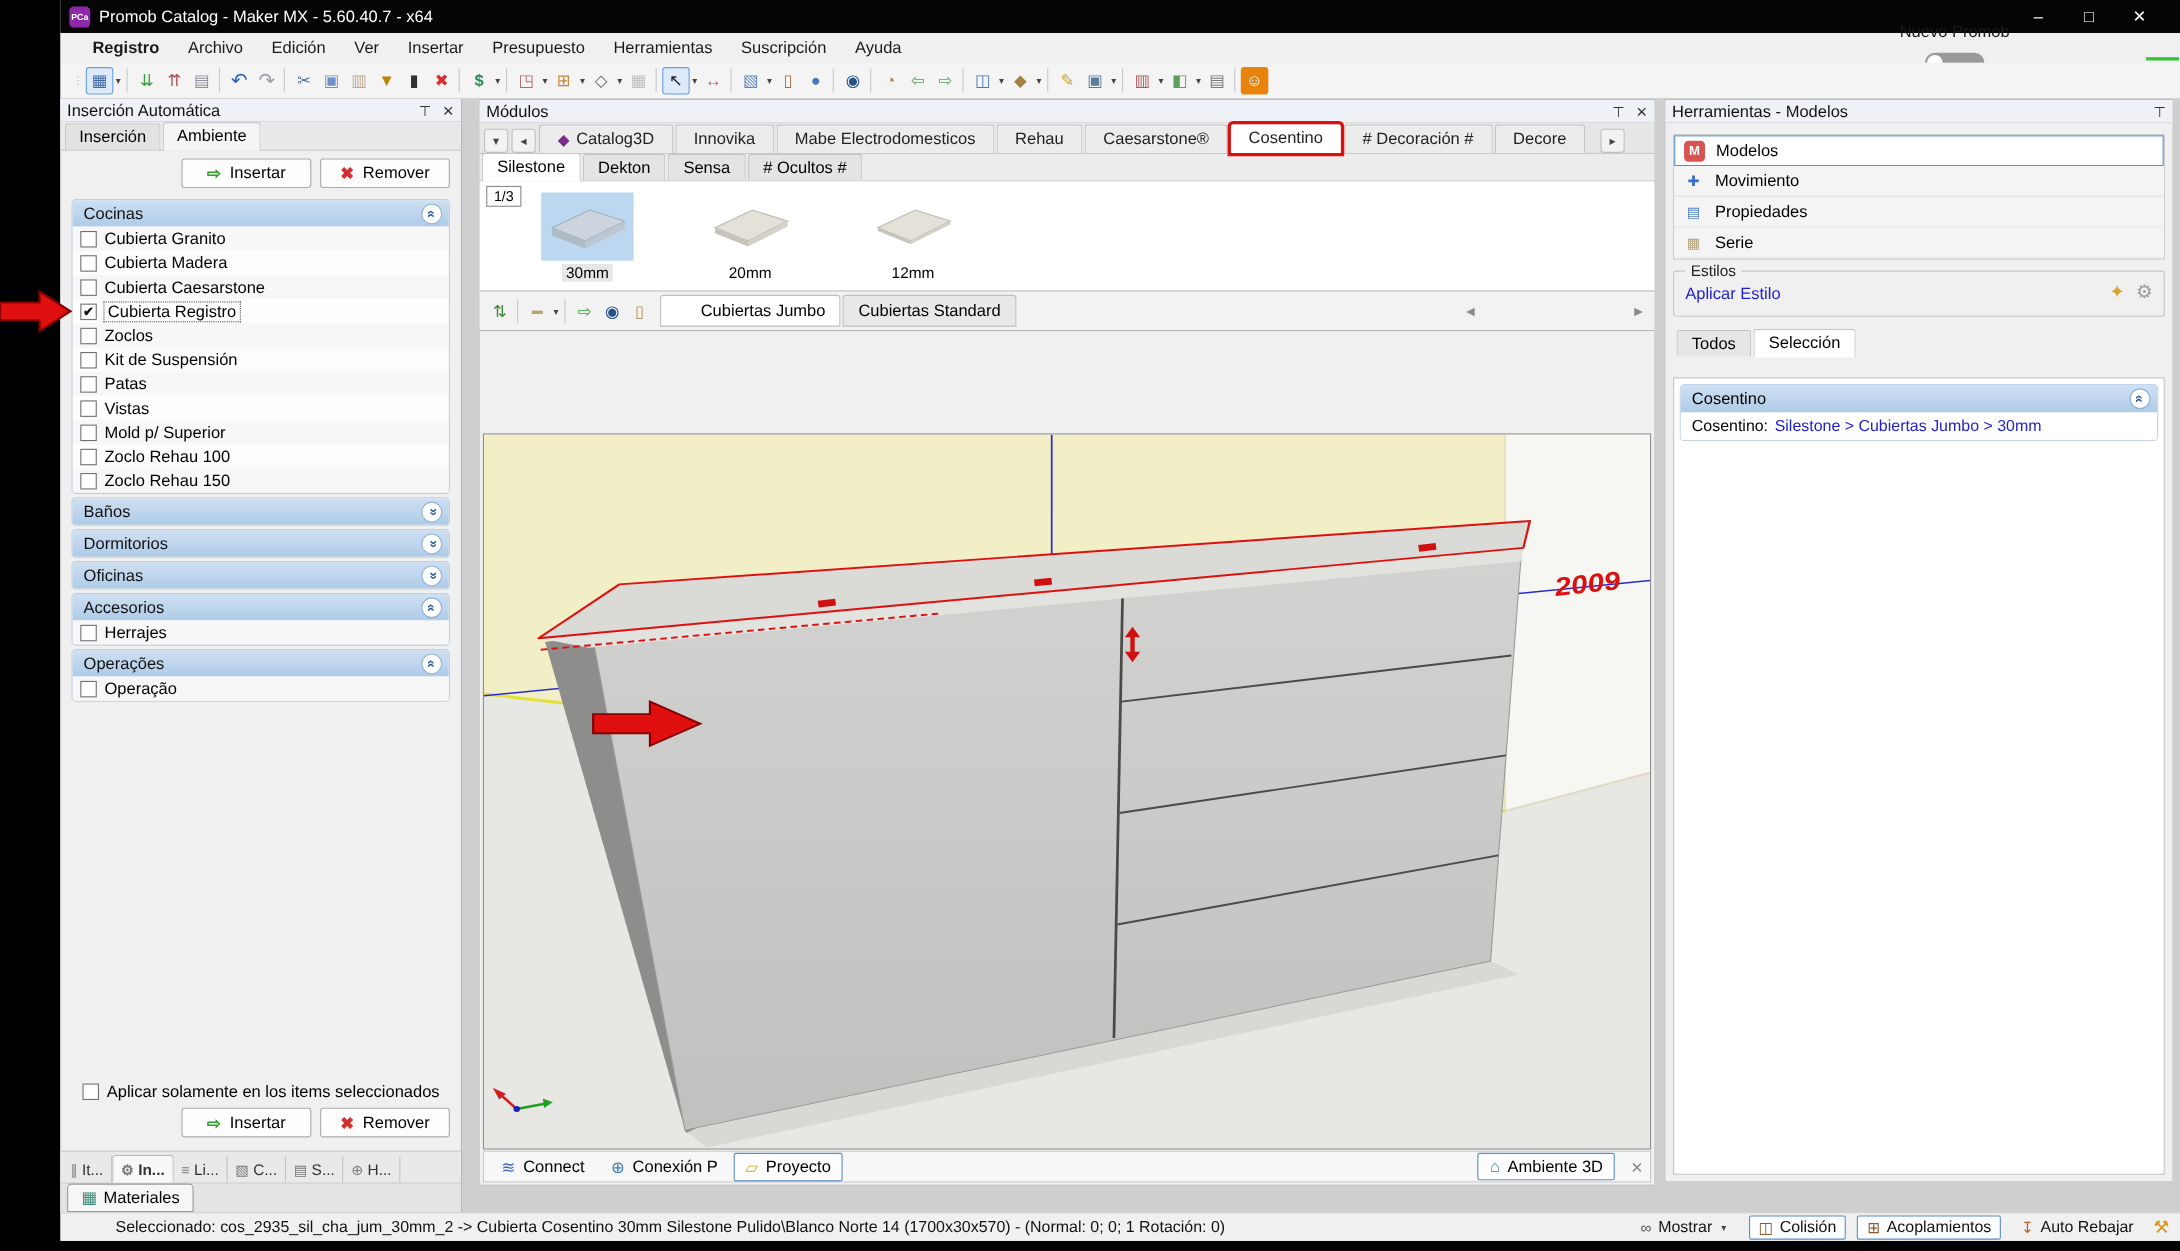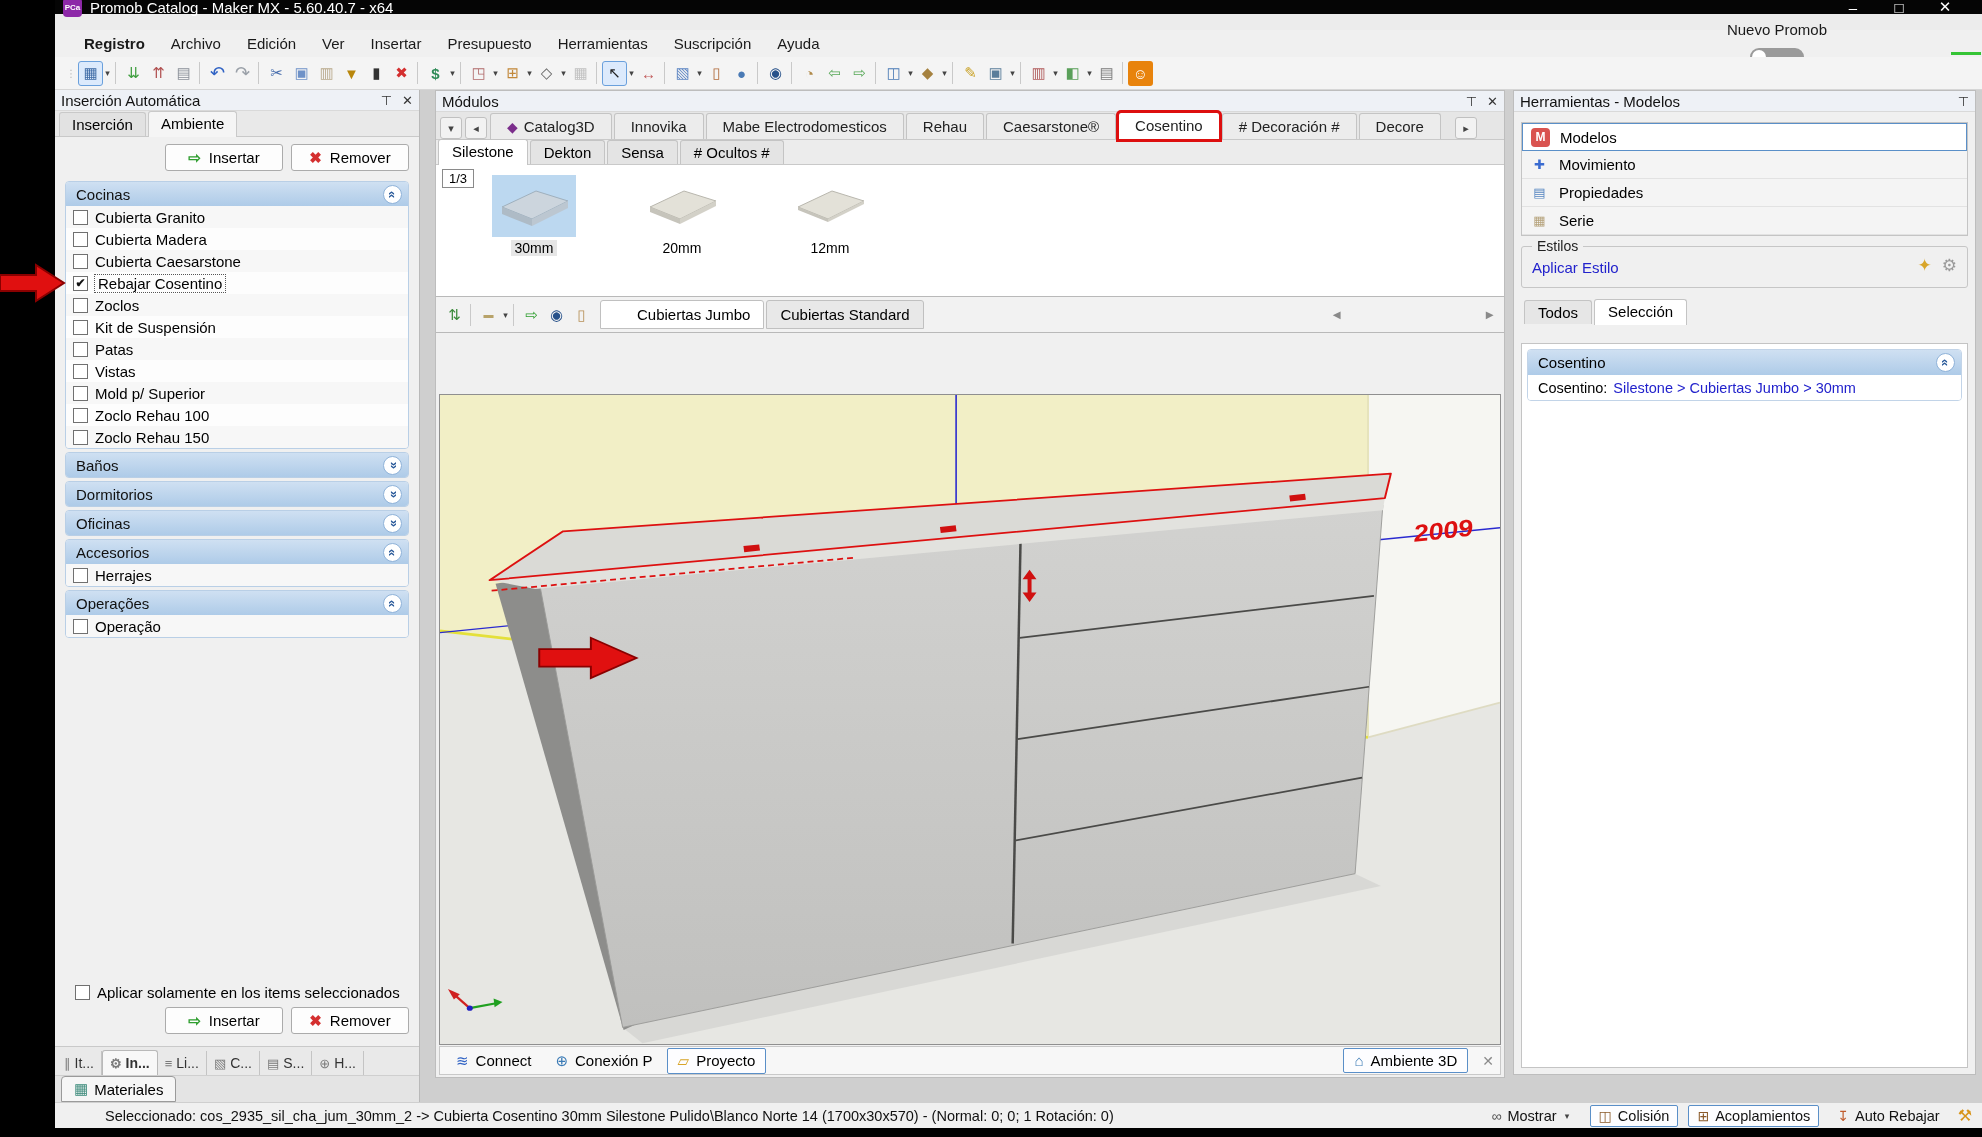--- a/index.html
+++ b/index.html
@@ -1,21 +1,21 @@
 <!DOCTYPE html>
 <html><head>
 <meta charset="utf-8">
 <style>
   html,body{margin:0;padding:0;background:#000;}
   *{box-sizing:border-box;font-family:"Liberation Sans",sans-serif;}
   .screen{position:relative;width:1982px;height:1137px;background:#000;overflow:hidden;}
   .app{position:absolute;left:55px;top:0;width:1927px;height:1128px;background:#ececec;}
 
   
-  .titlebar{position:absolute;left:0;top:0;right:0;height:14px;background:#050505;color:#fff;display:flex;align-items:center;padding-left:8px;font-size:15px;}
+  .titlebar{position:absolute;left:0;top:0;right:0;height:30px;background:#050505;color:#fff;display:flex;align-items:center;padding-left:8px;font-size:15px;}
   .appicon{width:19px;height:19px;background:#8d28a8;border-radius:4px;color:#fff;font-size:8px;font-weight:bold;display:flex;align-items:center;justify-content:center;margin-right:8px;}
   .wctrls{margin-left:auto;display:flex;margin-right:14px;}
   .wctrl{width:46px;height:30px;display:flex;align-items:center;justify-content:center;color:#fff;font-size:15px;}
 
   
   .menubar{position:absolute;left:0;top:30px;right:0;height:27px;background:#f0f0f0;display:flex;align-items:center;font-size:15px;color:#1a1a1a;padding-left:16px;}
   .mitem{padding:0 13px;height:27px;display:flex;align-items:center;}
   .mitem.b{font-weight:bold;}
   .menu-right{margin-left:auto;display:flex;align-items:center;gap:10px;margin-right:155px;flex-direction:column;}
   .toggle{width:54px;height:18px;background:#9a9a9a;border-radius:9px;position:relative;}
@@ -66,21 +66,21 @@
   
   .cp{position:absolute;left:380px;top:0;width:1070px;bottom:24px;background:#f0f0f0;border:1px solid #bdbdbd;}
   .ctabs{height:28px;display:flex;align-items:flex-end;background:#e6e6e6;border-bottom:1px solid #c9c9c9;padding-left:4px;}
   .navsq{width:22px;height:22px;border:1px solid #c0c0c0;background:#f2f2f2;display:flex;align-items:center;justify-content:center;font-size:11px;color:#444;margin-right:3px;border-radius:3px;}
   .ctab{display:flex;align-items:center;gap:6px;padding:4px 16px;font-size:15px;border:1px solid #c4c4c4;border-bottom:none;background:#ececec;margin-right:2px;border-radius:3px 3px 0 0;color:#222;}
   .ctab.act{background:#fff;outline:3px solid #dd0f0f;outline-offset:-1px;position:relative;top:1px;padding-bottom:6px;}
   .hexa{color:#7b2d8b;font-size:14px;}
   .stabs{height:25px;display:flex;align-items:flex-end;background:#ececec;border-bottom:1px solid #c9c9c9;padding-left:2px;}
   .stab{padding:3px 13px;font-size:15px;border:1px solid #c4c4c4;border-bottom:none;background:#e4e4e4;margin-right:2px;border-radius:3px 3px 0 0;}
   .stab.act{background:#fff;position:relative;top:1px;padding-bottom:5px;}
-  .thumbs{height:132px;background:#fff;border-bottom:1px solid #b9b9b9;position:relative;display:flex;align-items:flex-start;padding:10px 0 0 55px;gap:62px;text-align:right;}
+  .thumbs{height:100px;background:#fff;border-bottom:1px solid #b9b9b9;position:relative;display:flex;align-items:flex-start;padding:10px 0 0 55px;gap:62px;text-align:right;}
   .pageind{position:absolute;left:6px;top:4px;border:1px solid #8a8a8a;background:#fff;font-size:13px;padding:1px 6px;}
   .thumb{display:flex;flex-direction:column;align-items:center;width:86px;}
   .thumbimg{width:84px;height:62px;display:flex;align-items:center;justify-content:center;}
   .thumb.sel .thumbimg{background:#bcd8f0;}
   .thumblbl{font-size:14px;margin-top:3px;padding:0 4px;}
   .thumb.sel .thumblbl{background:#e6e6e6;}
   .vtools{height:36px;display:flex;align-items:center;background:#f2f2f2;border-bottom:1px solid #b9b9b9;padding:0 8px 0 6px;}
   .ftab{padding:5px 13px;font-size:15px;border:1px solid #c0c0c0;background:#e8e8e8;border-radius:3px 3px 0 0;margin-right:2px;}
   .ftab.act{background:#fff;padding-left:36px;}
   .navarr{color:#8a8a8a;font-size:13px;}
@@ -259,21 +259,21 @@
           <div class="itemrow">
                 <span class="cb"></span>
                 <span>Cubierta Madera</span>
               </div>
           <div class="itemrow">
                 <span class="cb"></span>
                 <span>Cubierta Caesarstone</span>
               </div>
           <div class="itemrow">
                 <span class="cb">✔</span>
-                <span class="focusrow" style="padding:0 3px">Rebajar Cosentino</span>
+                <span class="focusrow" style="padding:0 3px">Cubierta Registro</span>
               </div>
           <div class="itemrow">
                 <span class="cb"></span>
                 <span>Zoclos</span>
               </div>
           <div class="itemrow">
                 <span class="cb"></span>
                 <span>Kit de Suspensión</span>
               </div>
           <div class="itemrow">

